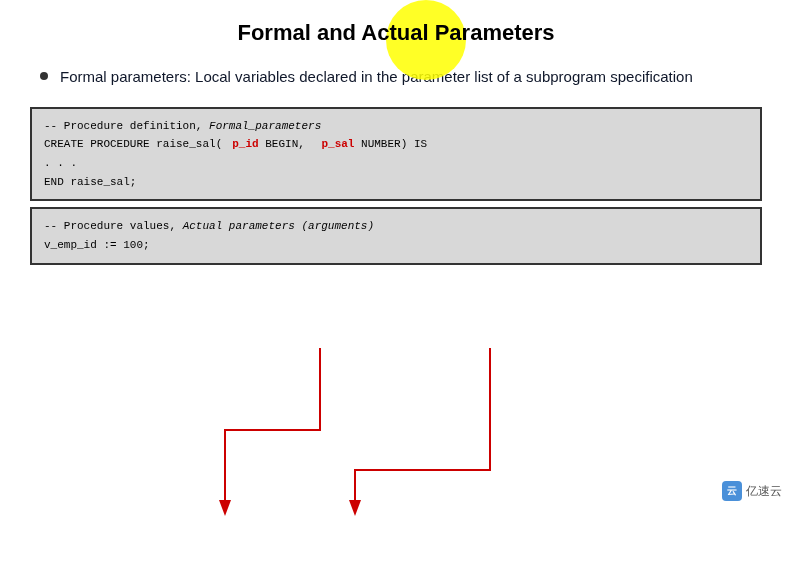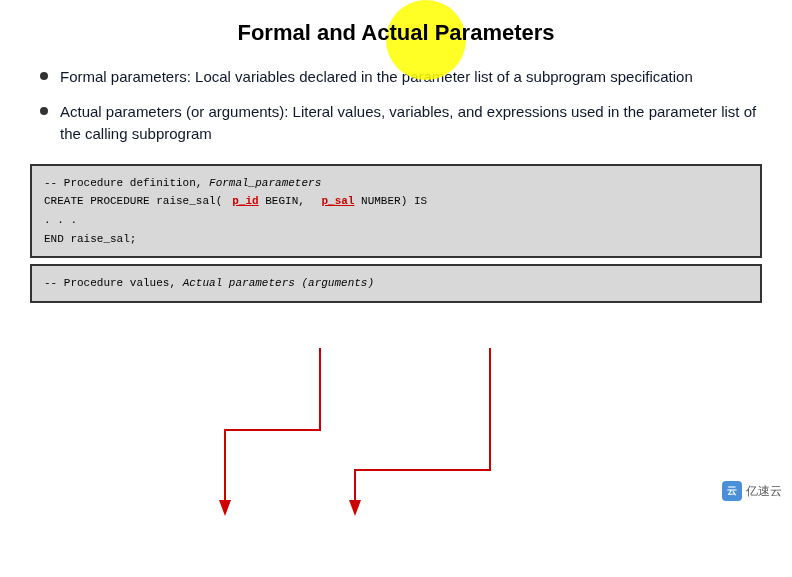--- a/index.html
+++ b/index.html
@@ -91,21 +91,20 @@
     .code-italic {
       font-style: italic;
     }
 
     .code-red {
       color: #cc0000;
       font-weight: bold;
     }
 
     .code-underline {
-      text-decoration: underline;
       padding-left: 10px;
     }
 
     
     .arrows-overlay {
       position: absolute;
       top: 0;
       left: 0;
       width: 792px;
       height: 577px;
@@ -145,41 +144,38 @@
   <div class="title-area">
     <div class="title-highlight"></div>
     <span class="title-text">Formal and Actual Parameters</span>
   </div>
 
   <ul class="bullet-list">
     <li>
       <div class="bullet-dot"></div>
       <span>Formal parameters:  Local variables  declared in the parameter list of a subprogram specification</span>
     </li>
-    <li>
-      <div class="bullet-dot"></div>
-      <span>Actual parameters (or arguments): Literal values, variables, and expressions  used in the parameter list of the calling subprogram</span>
-    </li>
   </ul>
 
   <div class="code-box">
     <div>
       <span class="code-comment">-- Procedure definition, </span><span class="code-comment code-italic">Formal_parameters</span>
     </div>
     <div>
       <span>CREATE PROCEDURE raise_sal(</span><span class="code-red code-underline">p_id</span><span> BEGIN, </span><span class="code-red code-underline">p_sal</span><span> NUMBER) IS</span>
     </div>
     <div>. . .</div>
     <div>END raise_sal;</div>
   </div>
 
   <div class="code-box">
     <div>
       <span class="code-comment">-- Procedure values, </span><span class="code-comment code-italic">Actual parameters (arguments)</span>
     </div>
+    <div>v_emp_id := 100;</div>
   </div>
 
   <svg class="arrows-overlay" viewBox="0 0 792 577">
 
     <polyline points="320,348 320,430 225,430 225,512" fill="none" stroke="#cc0000" stroke-width="2" marker-end="url(#arrowhead)"></polyline>
 
     <polyline points="490,348 490,470 355,470 355,512" fill="none" stroke="#cc0000" stroke-width="2" marker-end="url(#arrowhead)"></polyline>
 
     <defs>
       <marker id="arrowhead" markerWidth="8" markerHeight="6" refX="6" refY="3" orient="auto">

